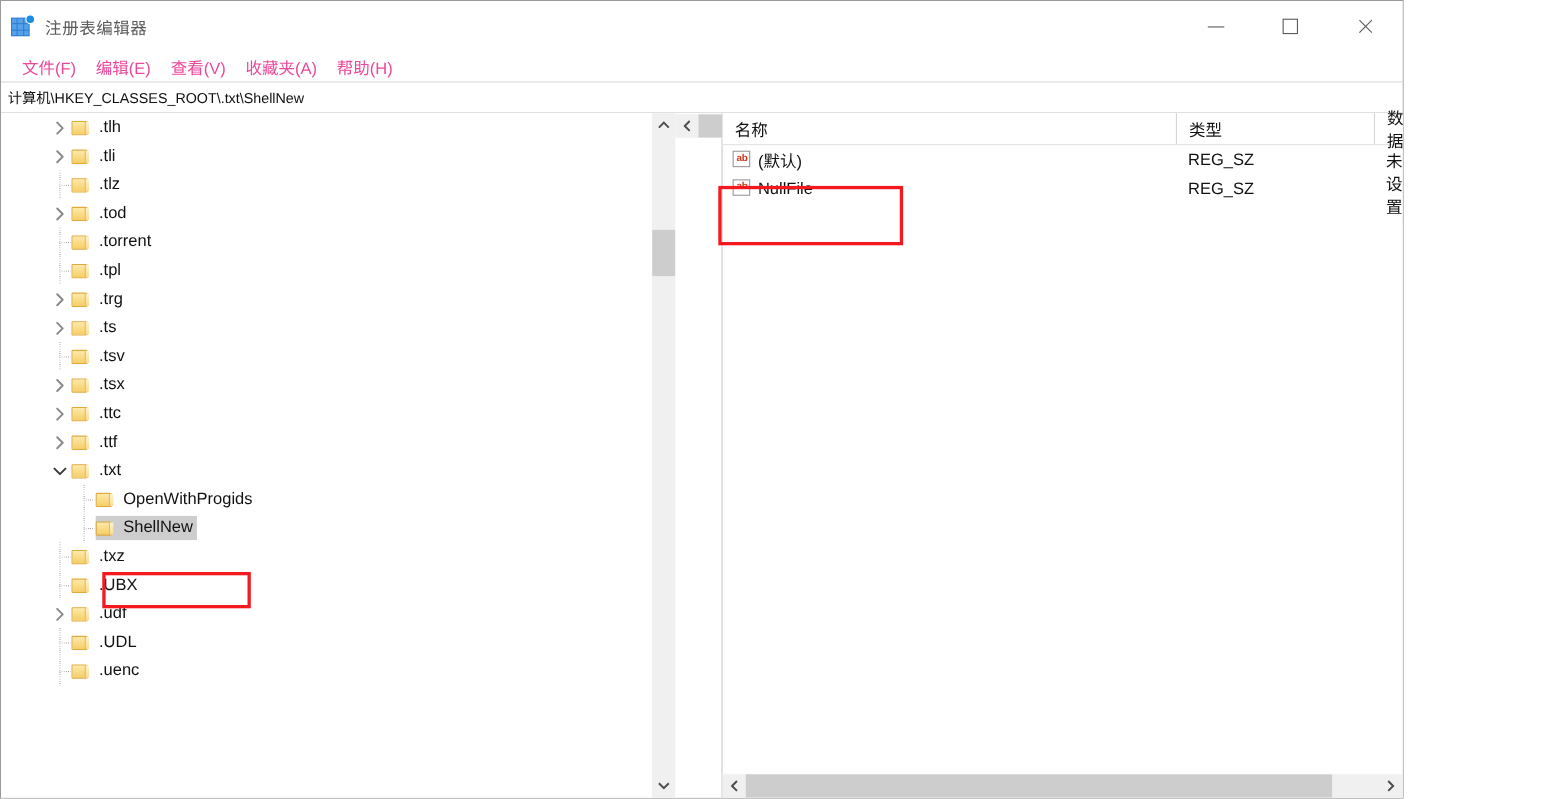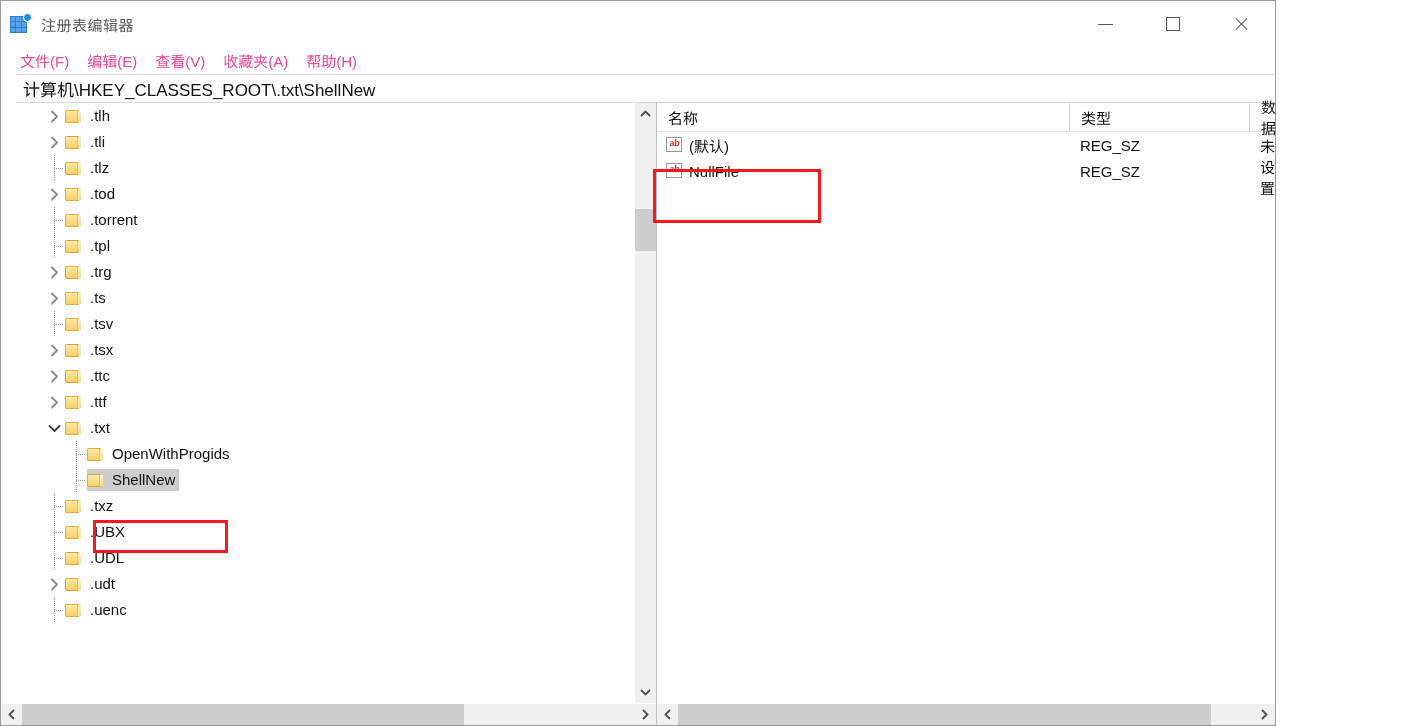--- a/index.html
+++ b/index.html
@@ -76,32 +76,32 @@
   }
 
   
   .addressbar{
     height:27px;flex:0 0 27px;
     border-top:1px solid #d9d9d9;
     border-bottom:1px solid #d9d9d9;
     display:flex;align-items:center;
     background:#ffffff;
     padding-left:6px;
-    font-size:17px;color:#111;margin-left:16px;
+    font-size:13px;color:#111;
   }
 
   
   .content{
     flex:1 1 auto;display:flex;min-height:0;background:#ffffff;
   }
 
   
   .left-pane{
     width:655px;flex:0 0 655px;
-    display:flex;flex-direction:column;min-height:0;
+    display:flex;flex-direction:row;min-height:0;
     border-right:1px solid #bfbfbf;
     background:#ffffff;
     position:relative;
   }
   .tree-area{
     flex:1 1 auto;display:flex;min-height:0;overflow:hidden;position:relative;
   }
   .tree{
     flex:1 1 auto;position:relative;overflow:hidden;
     background:#ffffff;
@@ -440,36 +440,36 @@
             <div class="trow">
               <span class="ind" style="width: 42px;"></span>
               <span class="dots elbow"></span>
               <span class="tlabel-wrap">
                 <span class="folder"></span>
                 <span class="tlabel">.UBX</span>
               </span>
             </div>
             <div class="trow">
               <span class="ind" style="width: 42px;"></span>
+              <span class="twist">
+                <svg width="9" height="13" viewBox="0 0 9 13">
+                  <path d="M2 1.5 L7 6.5 L2 11.5" stroke="#8a8a8a" stroke-width="1.8" fill="none" stroke-linecap="round" stroke-linejoin="round"></path>
+                </svg>
+              </span>
+              <span class="tlabel-wrap">
+                <span class="folder"></span>
+                <span class="tlabel">.udf</span>
+              </span>
+            </div>
+            <div class="trow">
+              <span class="ind" style="width: 42px;"></span>
               <span class="dots elbow"></span>
               <span class="tlabel-wrap">
                 <span class="folder"></span>
                 <span class="tlabel">.UDL</span>
-              </span>
-            </div>
-            <div class="trow">
-              <span class="ind" style="width: 42px;"></span>
-              <span class="twist">
-                <svg width="9" height="13" viewBox="0 0 9 13">
-                  <path d="M2 1.5 L7 6.5 L2 11.5" stroke="#8a8a8a" stroke-width="1.8" fill="none" stroke-linecap="round" stroke-linejoin="round"></path>
-                </svg>
-              </span>
-              <span class="tlabel-wrap">
-                <span class="folder"></span>
-                <span class="tlabel">.udt</span>
               </span>
             </div>
             <div class="trow">
               <span class="ind" style="width: 42px;"></span>
               <span class="dots elbow"></span>
               <span class="tlabel-wrap">
                 <span class="folder"></span>
                 <span class="tlabel">.uenc</span>
               </span>
             </div>

